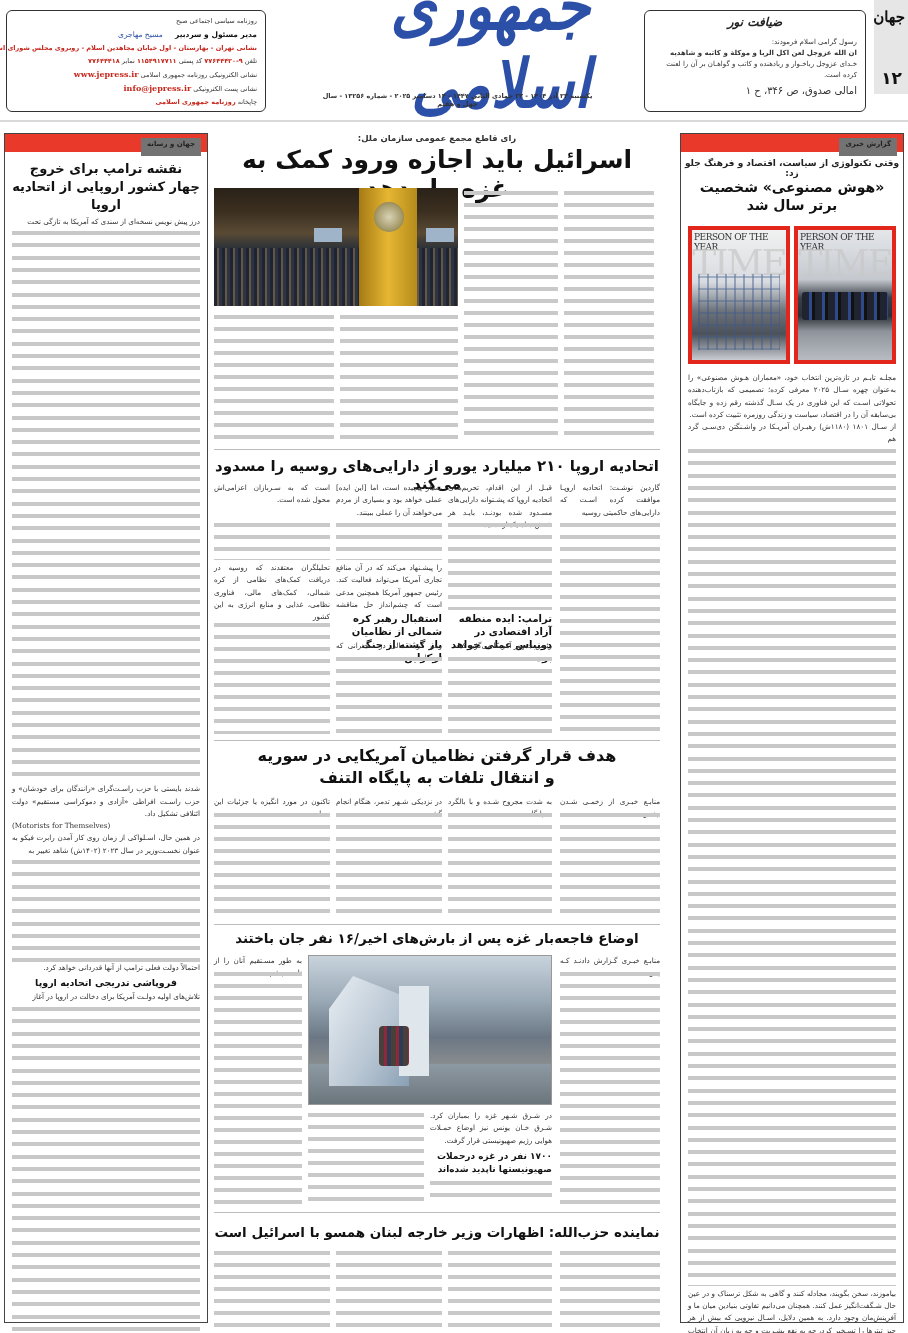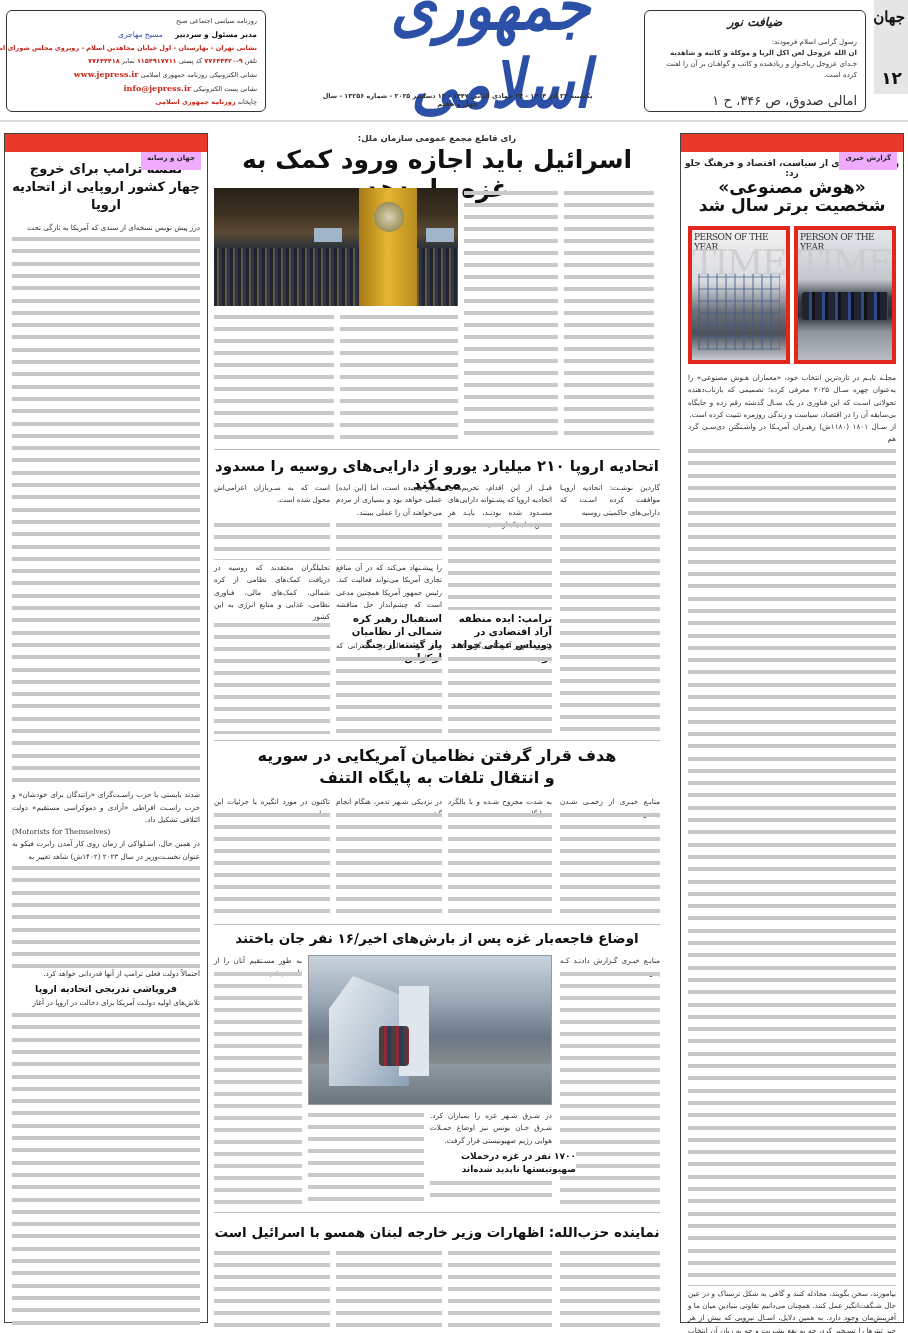--- a/index.html
+++ b/index.html
@@ -9,44 +9,44 @@
   .abs { position: absolute; }
 
   
   .section-tab { right: 0; top: 0; width: 34px; height: 94px; background: #e6e6e6; }
   .section-tab .name { position: absolute; top: 8px; right: 3px; font-family: "DejaVu Serif", serif; font-size: 15px; font-weight: bold; color: #111; }
   .section-tab .num { position: absolute; bottom: 6px; right: 6px; font-size: 17px; font-weight: bold; color: #111; }
 
   .hadith-box { right: 42px; top: 10px; width: 222px; height: 102px; border: 1.5px solid #333; border-radius: 6px; padding: 4px 8px; }
   .hadith-box .title { text-align: center; font-family: "DejaVu Serif", serif; font-style: italic; font-size: 12px; font-weight: bold; margin-bottom: 8px; }
   .hadith-box p { font-size: 7px; line-height: 11px; color: #333; }
-  .hadith-box .src { margin-top: 12px; font-size: 13px; color: #333; }
+  .hadith-box .src { margin-top: 4px; font-size: 10px; color: #333; }
 
   .logo { left: 330px; top: 6px; width: 260px; height: 78px; display: flex; align-items: center; justify-content: center; }
   .logo span { font-family: "DejaVu Serif", serif; font-weight: bold; font-style: italic; font-size: 58px; color: #2c4fa8; letter-spacing: 2px; transform: scaleY(1.15); }
   .dateline { left: 320px; top: 92px; width: 275px; text-align: center; font-size: 6.5px; font-weight: bold; color: #333; }
 
   .imprint-box { left: 6px; top: 10px; width: 260px; height: 102px; border: 1.5px solid #333; border-radius: 6px; padding: 4px 8px; }
   .imprint-box div { font-size: 6.5px; line-height: 13px; color: #333; white-space: nowrap; }
   .imprint-box .red { color: #c6281d; font-weight: bold; }
   .imprint-box .blue { color: #2c4fa8; }
   .imprint-box .bold { font-weight: bold; color: #111; font-size: 7.5px; }
 
   .rule-top { left: 0; top: 120px; width: 908px; height: 2px; background: #d9d9d9; }
 
   
   .sidebox { border: 1px solid #444; background: #fff; }
   .redbar { height: 18px; background: #e8392a; position: relative; }
-  .redbar .lbl { position: absolute; right: 6px; top: 18px; height: 18px; background: #f0abfc; padding: 2px 6px; font-size: 7px; font-weight: bold; color: #222; }
+  .redbar .lbl { position: absolute; right: 6px; top: 4px; height: 18px; background: #737373; padding: 2px 6px; font-size: 7px; font-weight: bold; color: #222; }
 
   .right-box { right: 4px; top: 133px; width: 224px; height: 1190px; }
   .left-box { left: 4px; top: 133px; width: 204px; height: 1190px; }
 
   .box-kicker { text-align: center; font-size: 9px; font-weight: bold; color: #222; margin-top: 6px; }
-  .box-title { text-align: center; font-size: 17px; font-weight: bold; color: #111; line-height: 18px; padding: 0 4px; }
+  .box-title { text-align: center; font-size: 14px; font-weight: bold; color: #111; line-height: 18px; padding: 0 4px; }
 
   .covers { display: flex; gap: 4px; justify-content: center; margin: 12px 6px 8px; }
   .cover { width: 102px; height: 138px; background: #e3261b; padding: 4px; }
   .cover-inner { width: 100%; height: 100%; position: relative; overflow: hidden; }
   .cover-inner .poy { position: absolute; top: 2px; left: 2px; right: 2px; font-family: "DejaVu Serif", serif; font-size: 9px; color: #333; direction: ltr; text-align: left; letter-spacing: -0.5px; }
   .cover-inner .time { position: absolute; top: 12px; left: 0; right: 0; text-align: center; font-family: "DejaVu Serif", serif; font-size: 36px; color: rgba(200,200,200,0.75); letter-spacing: -2px; direction: ltr; }
   .cover-a { background: linear-gradient(180deg,#f1f1f1 0%,#d8dbe0 40%,#6e737c 62%,#4b5059 80%,#c9ccd1 100%); }
   .cover-a .scaffold { position: absolute; left: 6px; right: 6px; top: 44px; bottom: 10px;
       background: repeating-linear-gradient(90deg, rgba(60,90,140,0.55) 0 2px, transparent 2px 9px),
                   repeating-linear-gradient(0deg, rgba(60,90,140,0.45) 0 2px, transparent 2px 12px);
@@ -163,21 +163,21 @@
   <div class="col-text fill" style="height:840px;margin:0 7px;padding:0;"></div>
   <div class="col-text" style="margin-top:2px;">بیاموزند، سخن بگویند، مجادله کنند و گاهی به شکل ترسناک و در عین حال شـگفت‌انگیز عمل کنند. همچنان می‌دانیم تفاوتی بنیادین میان ما و آفرینش‌مان وجود دارد. به همین دلایل، اسـال نیرویی که بیش از هر چیز تیترها را تسـخیر کرد، چه به نفع بشـریت و چه به زیان آن انتخاب شـده اسـت. برای هدیه‌دادن عصر ماشین‌های اندیشمند، برای شگفت‌زده‌کردن و نگران‌ساختن انسانیت، برای دگرگون‌کـردن اکنون و پیش‌بردن مرزهای ممکـن، «معماران هوش مصنوعی» شخصیت سال ۲۰۲۵ مجله تایم شدند.</div>
 </div>
 
 <div class="abs sidebox left-box">
   <div class="redbar">
     <span class="lbl">جهان و رسانه</span>
   </div>
   <div class="box-title" style="margin-top:8px;font-size:13px;">نقشه ترامپ برای خروج</div>
   <div class="box-title" style="font-size:13px;">چهار کشور اروپایی از اتحادیه اروپا</div>
-  <div class="col-text" style="margin-top:8px;">درز پیش نویس نسخه‌ای از سندی که آمریکا به تازگی تحت</div>
+  <div class="col-text" style="margin-top:2px;">درز پیش نویس نسخه‌ای از سندی که آمریکا به تازگی تحت</div>
   <div class="col-text fill" style="height:555px;margin:0 7px;padding:0;"></div>
   <div class="col-text">شدند بایستی با حزب راسـت‌گرای «رانندگان برای خودشان» و حزب راسـت افراطی «آزادی و دموکراسی مستقیم» دولت ائتلافی تشکیل داد.</div>
   <div class="col-text" style="direction:ltr;text-align:left;font-family:'DejaVu Serif',serif;">(Motorists for Themselves)</div>
   <div class="col-text">در همین حال، اسـلواکی از زمان روی کار آمدن رابرت فیکو به عنوان نخسـت‌وزیر در سال ۲۰۲۳ (۱۴۰۲ش) شاهد تغییر به</div>
   <div class="col-text fill" style="height:105px;margin:0 7px;padding:0;"></div>
   <div class="col-text">احتمالاً دولت فعلی ترامپ از آنها قدردانی خواهد کرد.</div>
   <div class="h3" style="margin:3px 0;font-size:9.5px;">فروپاشی تدریجی اتحادیه اروپا</div>
   <div class="col-text">تلاش‌های اولیه دولـت آمریکا برای دخالت در اروپا در آغاز</div>
   <div class="col-text fill" style="height:345px;margin:0 7px;padding:0;"></div>
 </div>
@@ -242,21 +242,21 @@
 <div class="abs textblock" style="left:560px;top:969px;width:100px;height:235px;"></div>
 <div class="abs photo-gaza box-outline" style="left:308px;top:955px;width:244px;height:150px;">
   <div class="puddle"></div>
   <div class="tent"></div>
   <div class="tent2"></div>
   <div class="kids"></div>
 </div>
 <div class="abs col-text" style="left:214px;top:955px;width:88px;padding:0;">به طور مسـتقیم آنان را از ناحیه چشم</div>
 <div class="abs textblock" style="left:214px;top:969px;width:88px;height:235px;"></div>
 <div class="abs col-text" style="left:430px;top:1110px;width:122px;padding:0;">در شـرق شـهر غزه را بمباران کرد. شـرق خـان یونس نیز اوضاع حمـلات هوایی رژیم صهیونیستی قرار گرفت.</div>
-<div class="abs sub-h" style="left:430px;top:1150px;width:122px;font-size:9px;margin-left:24px;">۱۷۰۰ نفر در غزه درحملات صهیونیستها ناپدید شده‌اند</div>
+<div class="abs sub-h" style="left:430px;top:1150px;width:122px;font-size:9px;">۱۷۰۰ نفر در غزه درحملات صهیونیستها ناپدید شده‌اند</div>
 <div class="abs textblock" style="left:430px;top:1178px;width:122px;height:26px;"></div>
 <div class="abs textblock" style="left:308px;top:1110px;width:116px;height:94px;"></div>
 
 <div class="abs divider" style="left:214px;top:1212px;width:446px;"></div>
 
 <div class="abs h2" style="left:214px;top:1224px;width:446px;font-size:13.5px;">نماینده حزب‌الله: اظهارات وزیر خارجه لبنان همسو با اسرائیل است</div>
 <div class="abs textblock" style="left:560px;top:1248px;width:100px;height:80px;"></div>
 <div class="abs textblock" style="left:448px;top:1248px;width:104px;height:80px;"></div>
 <div class="abs textblock" style="left:336px;top:1248px;width:106px;height:80px;"></div>
 <div class="abs textblock" style="left:214px;top:1248px;width:116px;height:80px;"></div>

